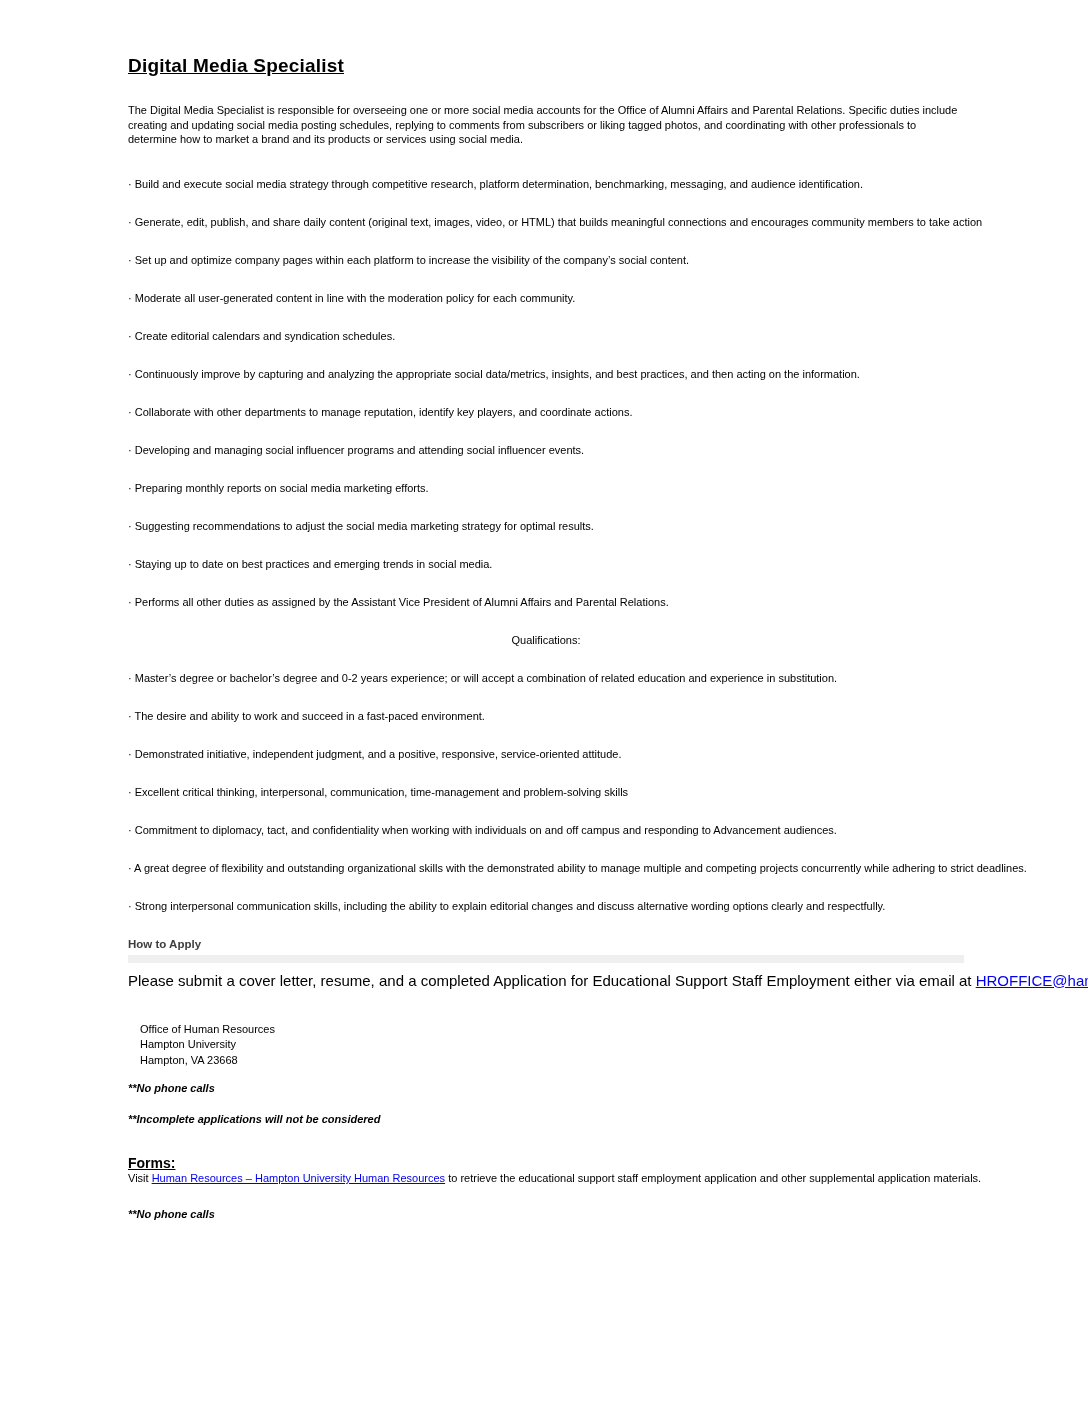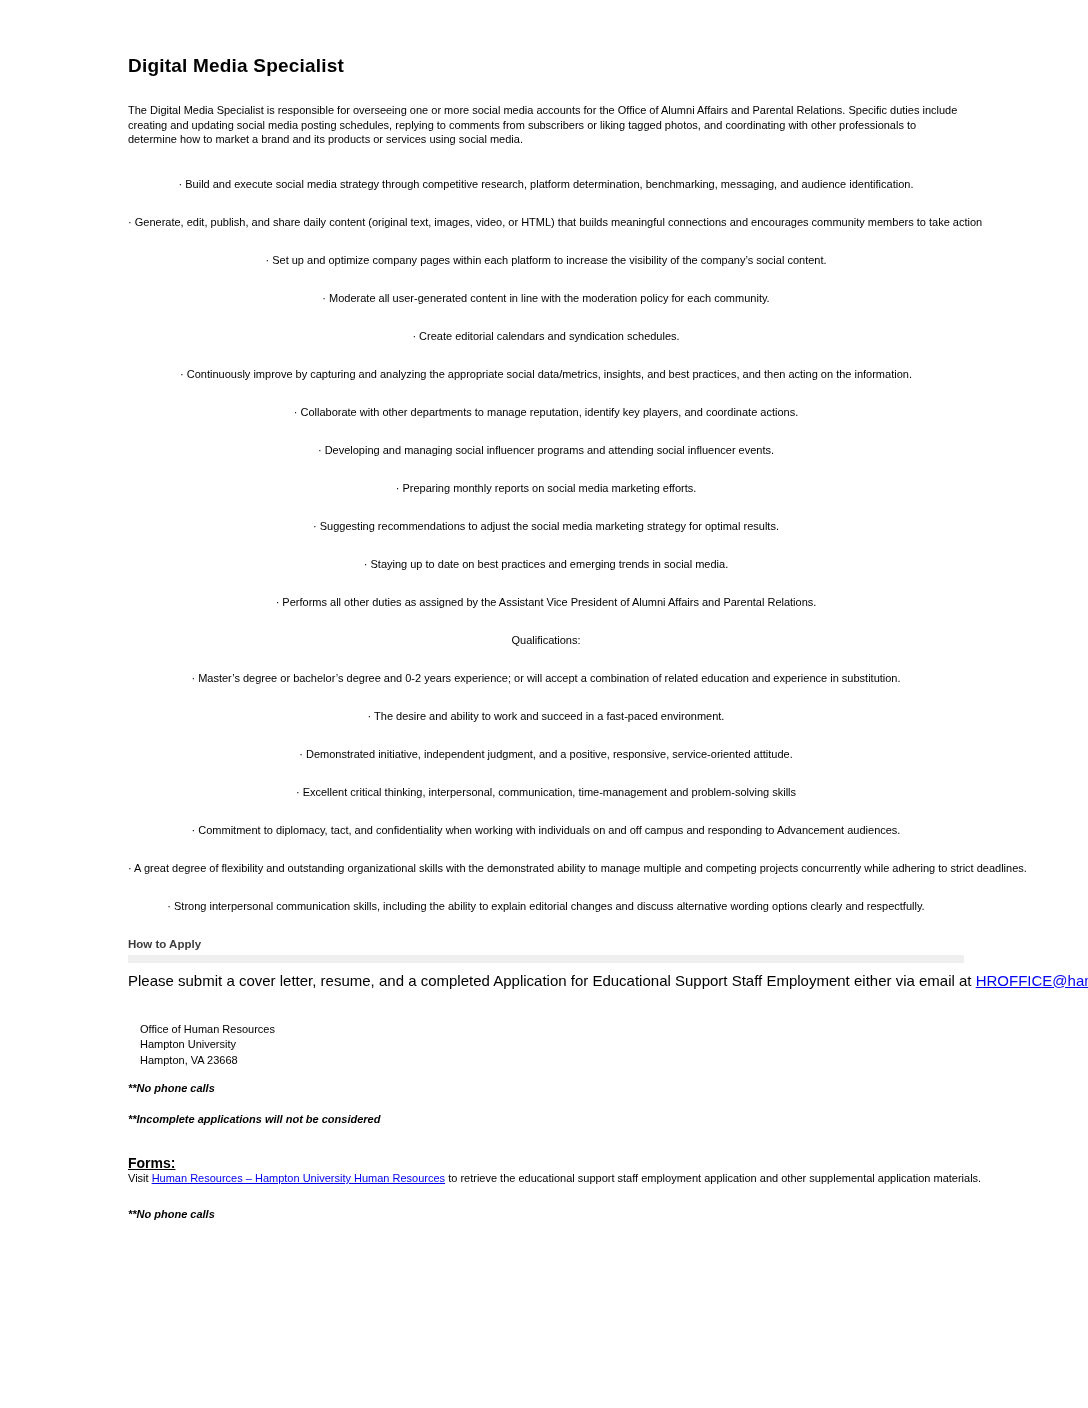--- a/index.html
+++ b/index.html
@@ -14,34 +14,34 @@
     width: 1088px;
     height: 1408px;
     background: #ffffff;
     overflow: hidden;
     box-sizing: border-box;
     padding: 55px 124px 0 128px;
   }
   .doc-title {
     font-size: 19px;
     font-weight: bold;
+    text-decoration: underline;
     margin: 0 0 26px 0;
     letter-spacing: 0.2px;
   }
   .intro {
     font-size: 11px;
     line-height: 14.5px;
     margin: 0 0 30px 0;
   }
   .line-item {
     font-size: 11px;
     line-height: 14px;
     margin: 0 0 24px 0;
     white-space: nowrap;
-    text-align: center;
   }
   .plain-heading {
     font-size: 11px;
     line-height: 14px;
     margin: 0 0 24px 0;
     text-align: center;
   }
   .section-heading {
     font-size: 11.5px;
     font-weight: bold;

